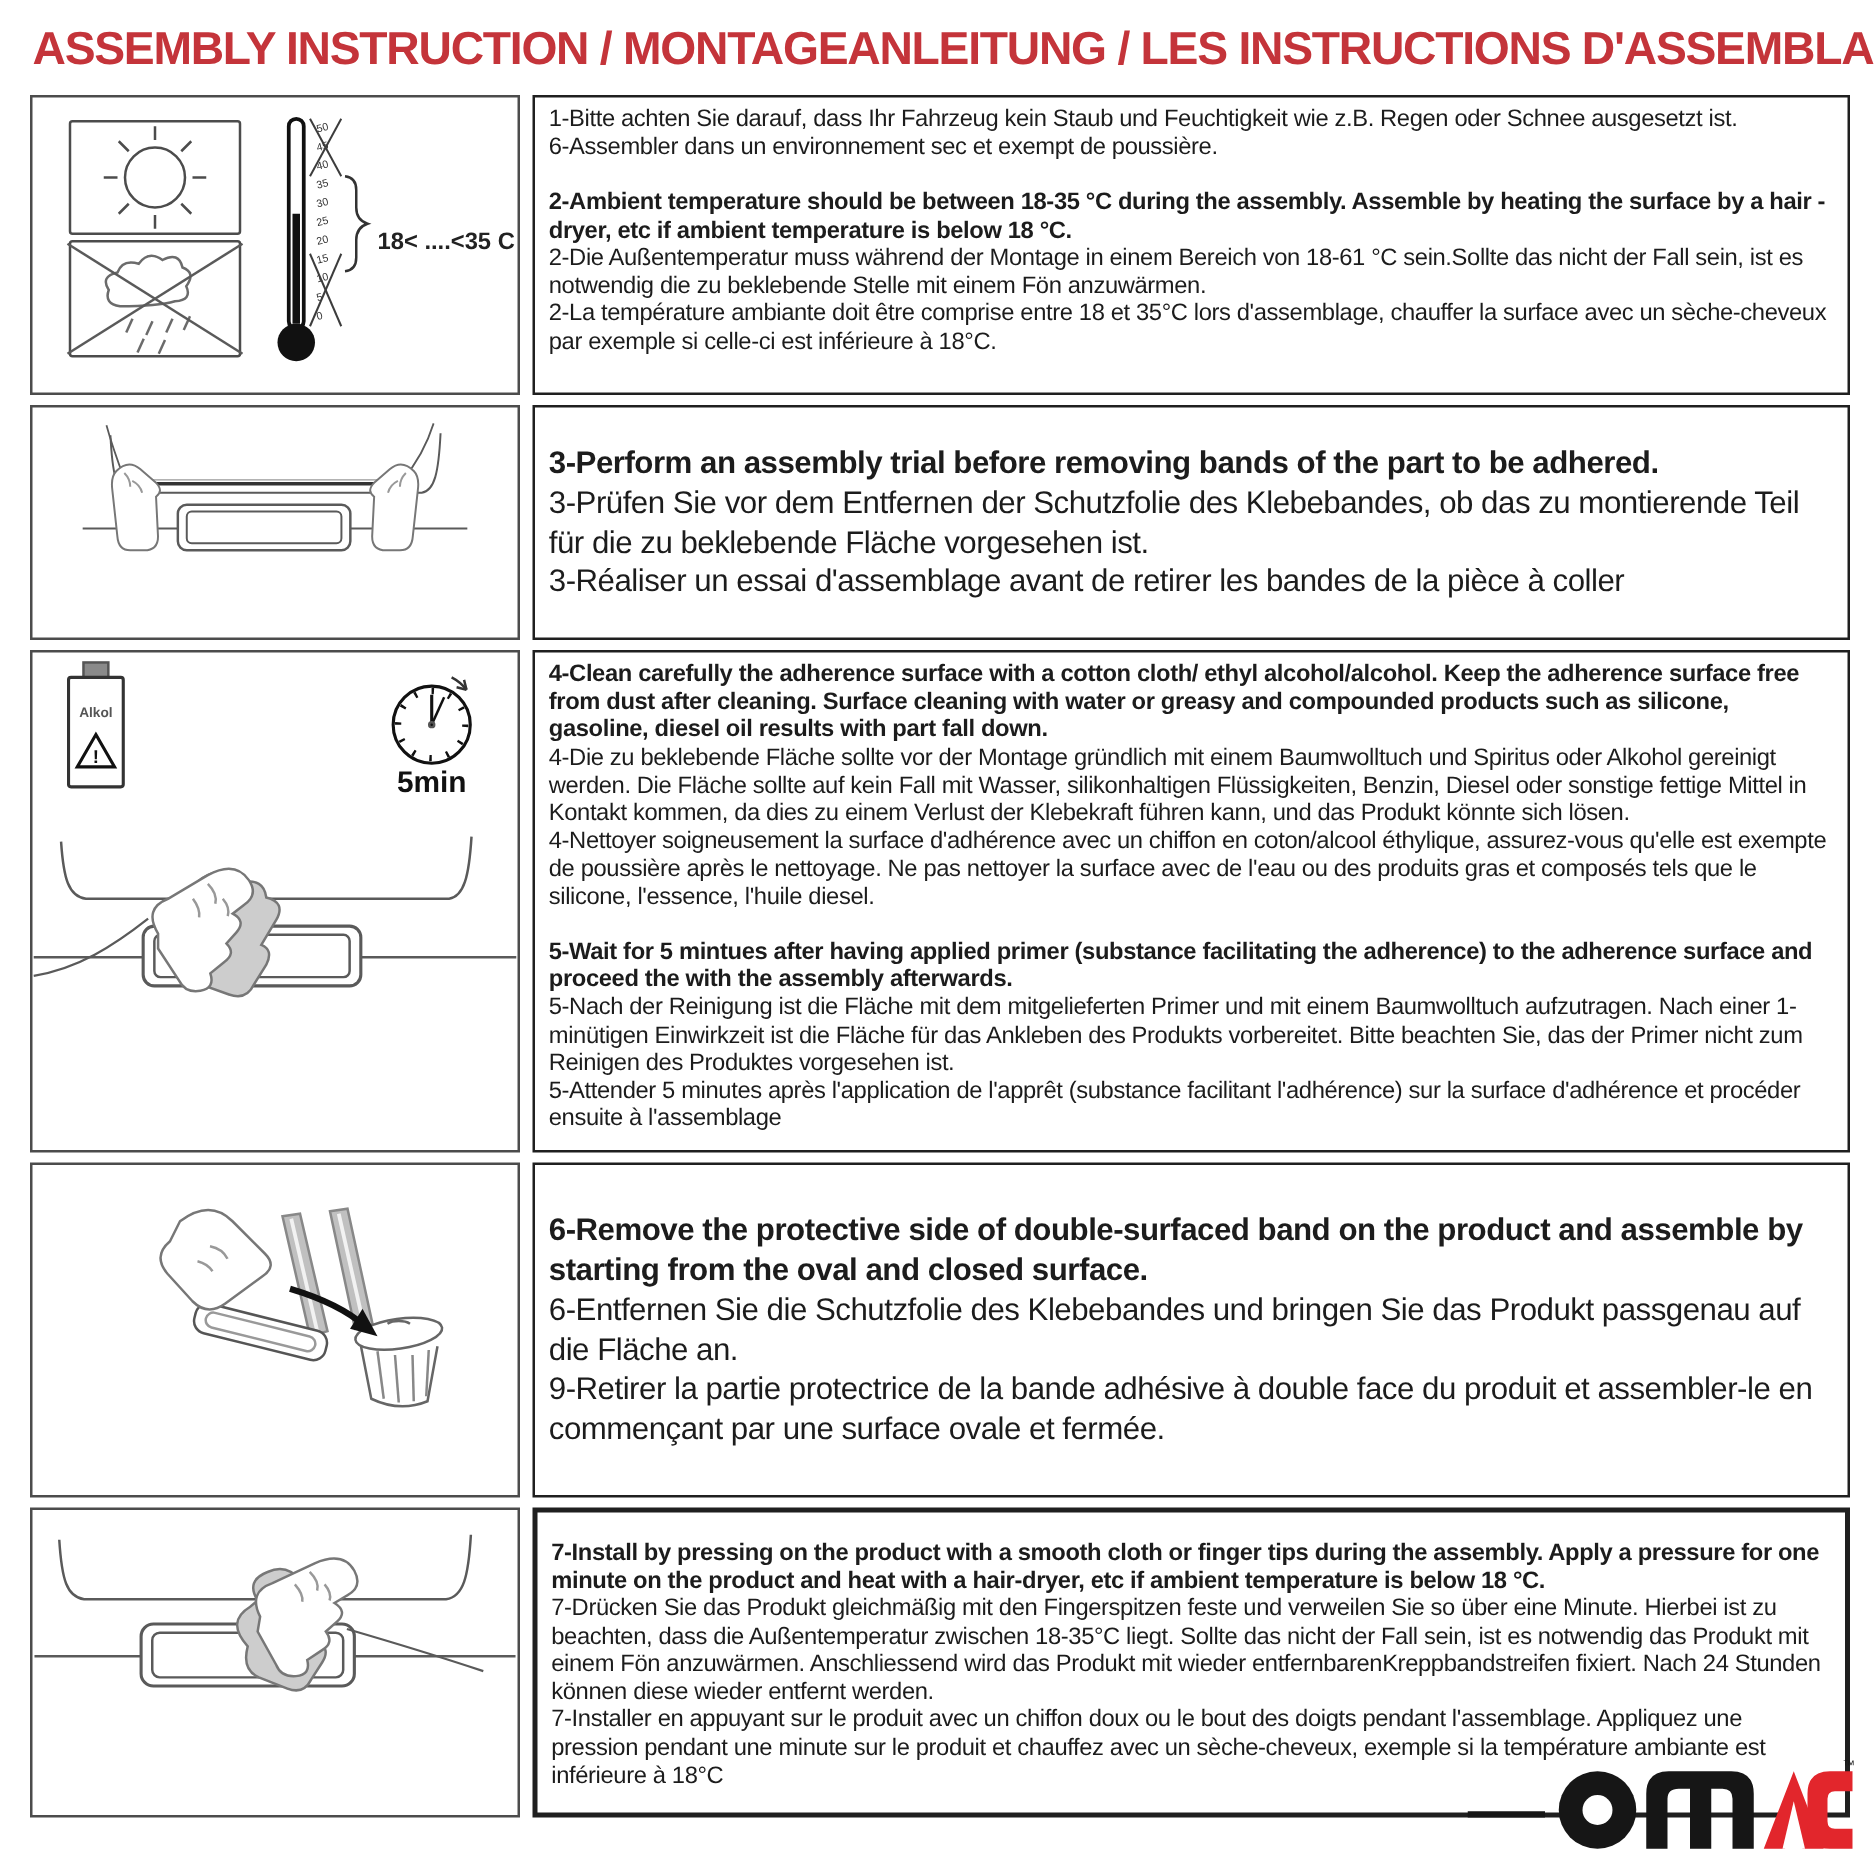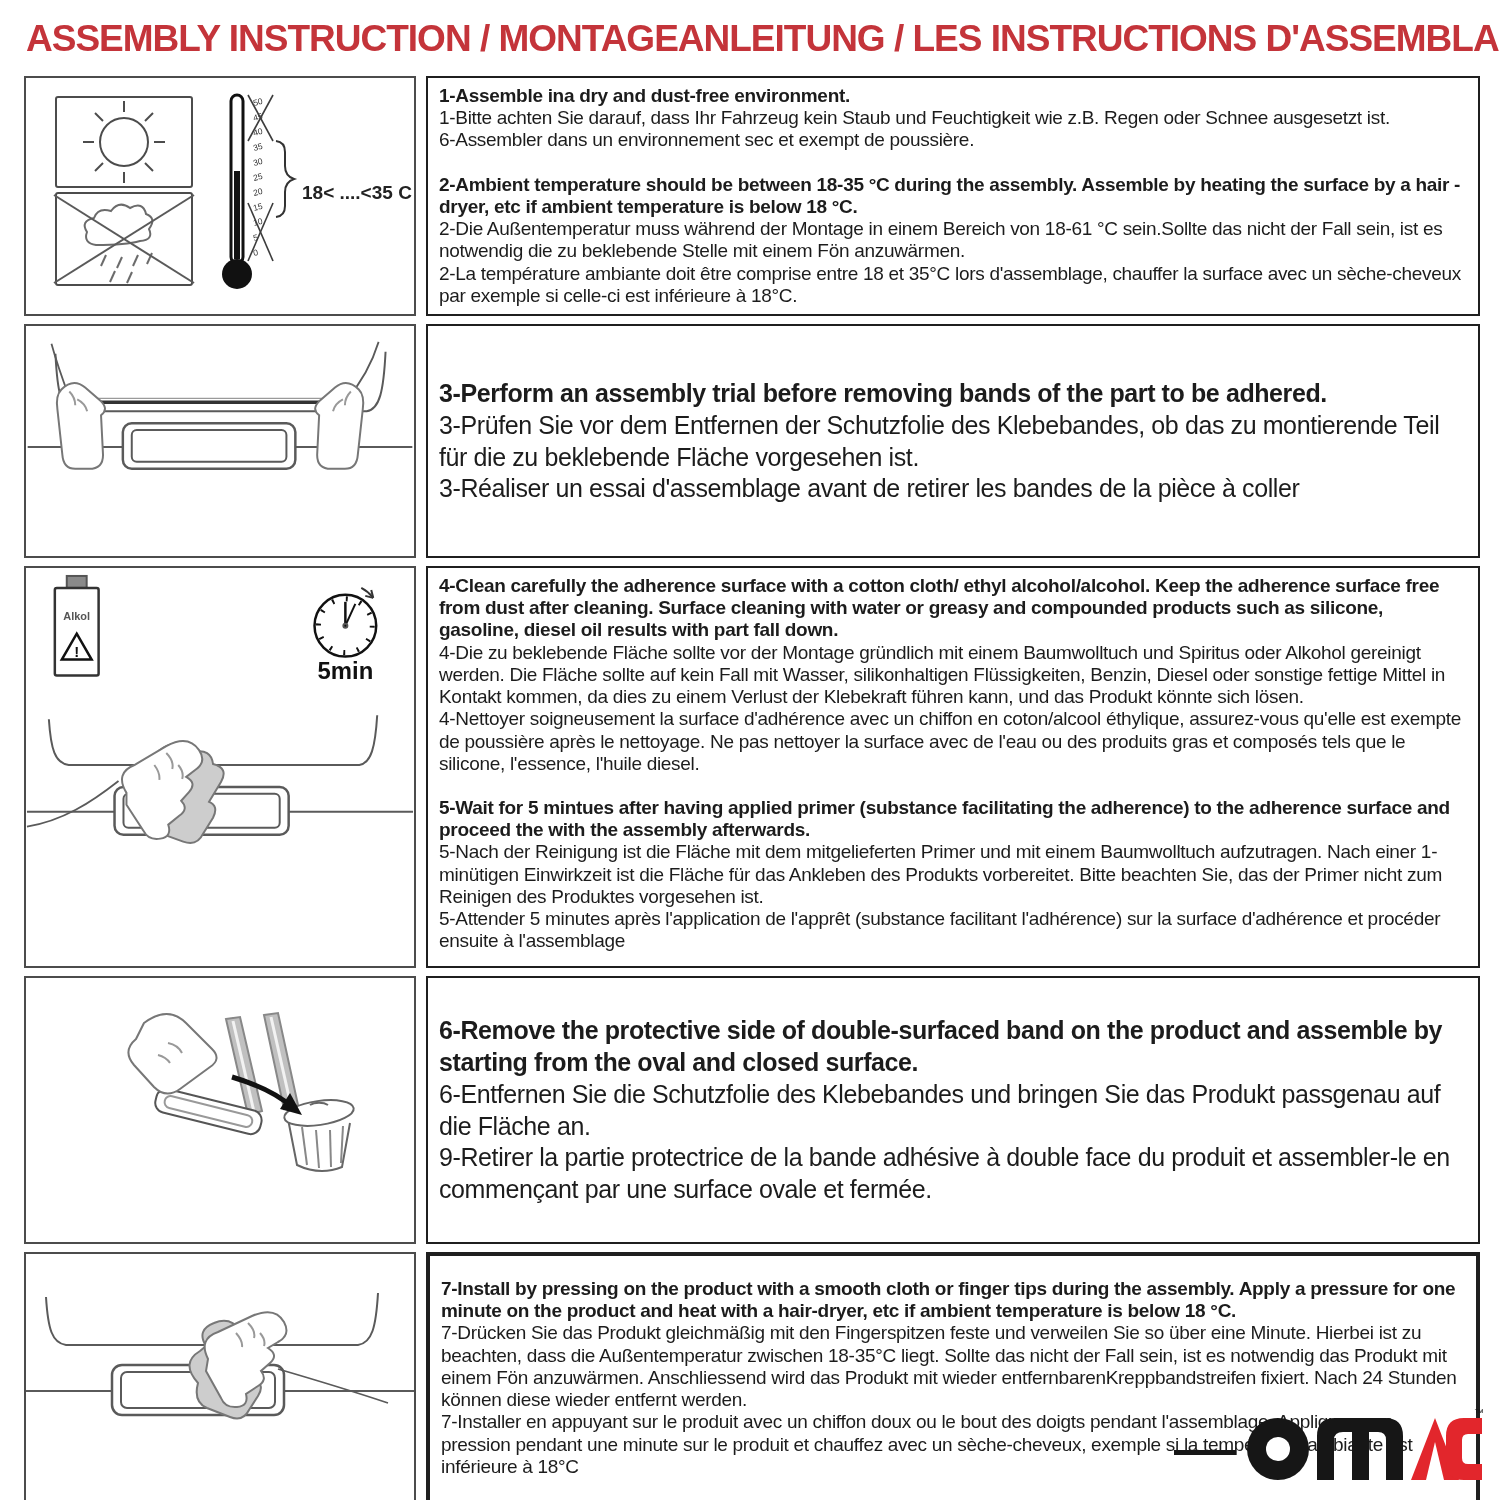--- a/index.html
+++ b/index.html
@@ -17,24 +17,24 @@
   .illus{
     width:392px;flex:none;border:2px solid #4c4c4c;background:#fff;
     box-sizing:border-box;position:relative;
   }
   .illus svg{display:block;width:100%;height:100%;}
   .textbox{
     flex:1;border:2px solid #1f1f1f;background:#fff;box-sizing:border-box;
     padding:7px 14px 6px 11px;
   }
   .r1{height:240px;}
-  .r2{height:234px;}
+  .r2{height:188px;}
   .r3{height:402px;}
   .r4{height:268px;}
-  .r5{height:288px;}
+  .r5{height:248px;}
   .r5 .textbox{border-width:4px;padding-top:22px;}
   .row.large .textbox{display:flex;flex-direction:column;justify-content:center;}
   .para{margin:0;font-size:19px;line-height:1.17;letter-spacing:-0.3px;}
   .para.bold{font-weight:bold;}
   .row.large .para{font-size:25px;line-height:1.27;letter-spacing:-0.4px;}
   .spacer{height:22px;margin:0;}
   .logo{position:absolute;right:16px;bottom:6px;}
   .sr-only{position:absolute;width:1px;height:1px;overflow:hidden;clip:rect(0 0 0 0);}
   svg text{font-family:"Liberation Sans", sans-serif;}
 </style>
@@ -97,21 +97,20 @@
               <line x1="247" y1="16" x2="222" y2="62"></line>
             <line x1="222" y1="124" x2="247" y2="182"></line>
               <line x1="247" y1="124" x2="222" y2="182"></line>
           </g>
           <path d="M250,62 q9,1 9,11 l0,14 q0,10 9,13 q-9,3 -9,13 l0,14 q0,10 -9,11" fill="none" stroke="#333" stroke-width="2"></path>
           <text x="276" y="120" font-size="19" font-weight="bold" fill="#222">18&lt; ....&lt;35 C</text>
         </g>
       </svg>
     </div>
     <div class="textbox">
-        <p class="para bold">1-Assemble ina dry and dust-free environment.</p>
         <p class="para">1-Bitte achten Sie darauf, dass Ihr Fahrzeug kein Staub und Feuchtigkeit wie z.B. Regen oder Schnee ausgesetzt ist.</p>
         <p class="para">6-Assembler dans un environnement sec et exempt de poussière.</p>
         <p class="spacer"></p>
         <p class="para bold">2-Ambient temperature should be between 18-35 °C  during the assembly. Assemble by heating the surface by a hair -dryer, etc if ambient temperature is below 18 °C.</p>
         <p class="para">2-Die Außentemperatur muss während der Montage in einem Bereich von 18-61 °C  sein.Sollte das nicht der Fall sein, ist es notwendig die zu beklebende Stelle mit einem Fön anzuwärmen.</p>
         <p class="para">2-La température ambiante doit être comprise entre 18 et 35°C lors d'assemblage, chauffer la surface avec un sèche-cheveux par exemple si celle-ci est inférieure à 18°C.</p>
       </div>
   </div>
 
   <div class="row large r2">

